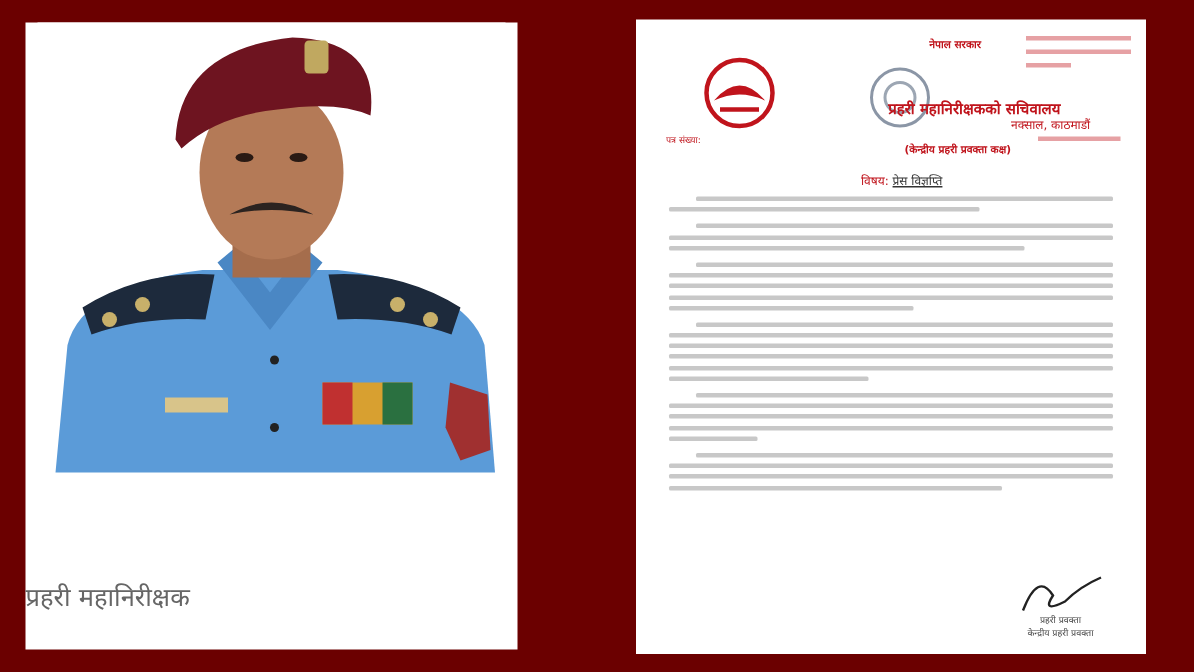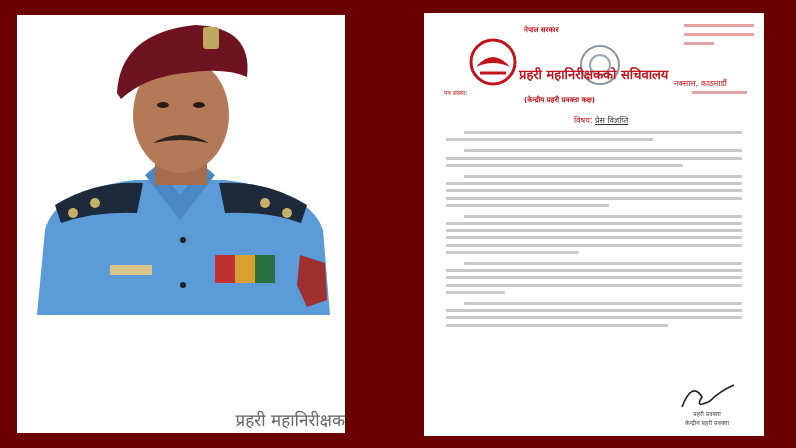--- a/index.html
+++ b/index.html
@@ -1,22 +1,22 @@
 <!DOCTYPE html>
 <html><head>
 <meta charset="utf-8">
 <style>
   html,body{margin:0;padding:0;}
   body{width:796px;height:448px;background:#6b0000;position:relative;overflow:hidden;font-family:"DejaVu Sans",sans-serif;}
   .card{position:absolute;left:17px;top:15px;width:328px;height:418px;background:#fff;}
   .photo{position:absolute;left:8px;top:0;width:312px;height:302px;background:#fff;overflow:hidden;}
   .name{position:absolute;left:0;right:0;top:338px;text-align:center;font-weight:bold;font-size:21px;color:#222;}
-  .title{position:absolute;left:0;right:0;top:393px;text-align:right;font-size:17px;color:#666;}
+  .title{position:absolute;left:0;right:0;top:371px;text-align:left;font-size:17px;color:#666;}
   .doc{position:absolute;left:424px;top:13px;width:340px;height:423px;background:#fff;}
-  .hdr{position:absolute;color:#c0141c;font-weight:bold;text-align:left;}
+  .hdr{position:absolute;color:#c0141c;font-weight:bold;text-align:right;}
   .small{font-size:7px;color:#c0141c;position:absolute;}
   .lines{position:absolute;left:22px;right:22px;}
   .ln{height:3px;background:#9a9a9a;opacity:.55;margin:0 0 4.2px 0;border-radius:1px;}
   .ln.ind{margin-left:18px;}
   .sig{position:absolute;}
 </style>
 </head>
 <body>
 
 <div class="card">
@@ -68,21 +68,21 @@
     <path d="M10 30 Q27 10 44 30 Q27 22 10 30 Z" fill="#c0141c"></path>
     <path d="M14 36 L40 36" stroke="#c0141c" stroke-width="3"></path>
   </svg>
 
   <svg style="position:absolute;left:154px;top:30px" width="44" height="44" viewBox="0 0 44 44">
     <circle cx="22" cy="22" r="19" fill="none" stroke="#5a6a80" stroke-width="2" opacity=".7"></circle>
     <circle cx="22" cy="22" r="10" fill="none" stroke="#5a6a80" stroke-width="2" opacity=".6"></circle>
   </svg>
 
   <div class="hdr" style="left:100px;top:12px;width:130px;font-size:7px;">नेपाल सरकार</div>
-  <div class="hdr" style="left:95px;top:52px;width:205px;font-size:13px;">प्रहरी महानिरीक्षकको सचिवालय</div>
+  <div class="hdr" style="left:78px;top:52px;width:205px;font-size:10px;">प्रहरी महानिरीक्षकको सचिवालय</div>
   <div class="hdr" style="left:100px;top:82px;width:150px;font-size:7px;">(केन्द्रीय प्रहरी प्रवक्ता कक्ष)</div>
 
   <div class="small" style="left:260px;top:8px;width:70px;line-height:10px;">
     <div style="height:3px;background:#c0141c;opacity:.4;margin:3px 0;"></div>
     <div style="height:3px;background:#c0141c;opacity:.4;margin:6px 0;"></div>
     <div style="height:3px;background:#c0141c;opacity:.4;margin:3px 0;width:30px;"></div>
   </div>
   <div class="small" style="left:250px;top:64px;font-size:8px;font-weight:normal;">नक्साल, काठमाडौं</div>
   <div style="position:absolute;left:268px;top:78px;width:55px;height:3px;background:#c0141c;opacity:.4"></div>
 

